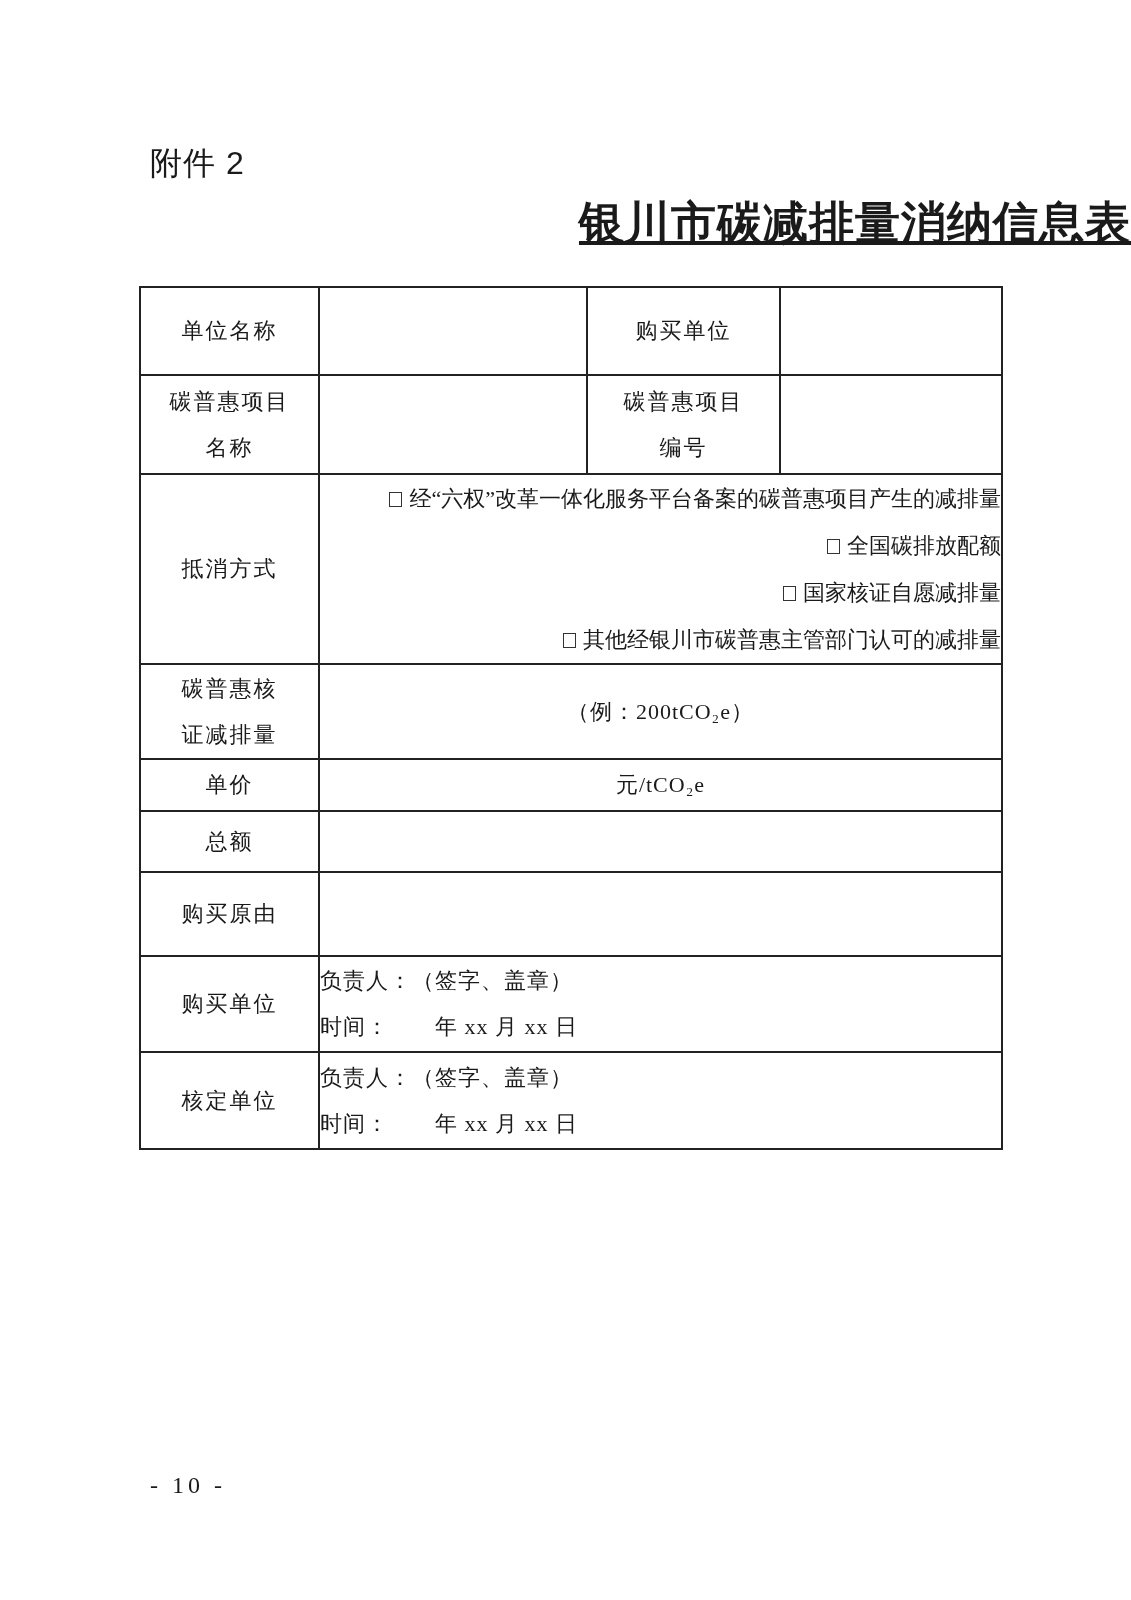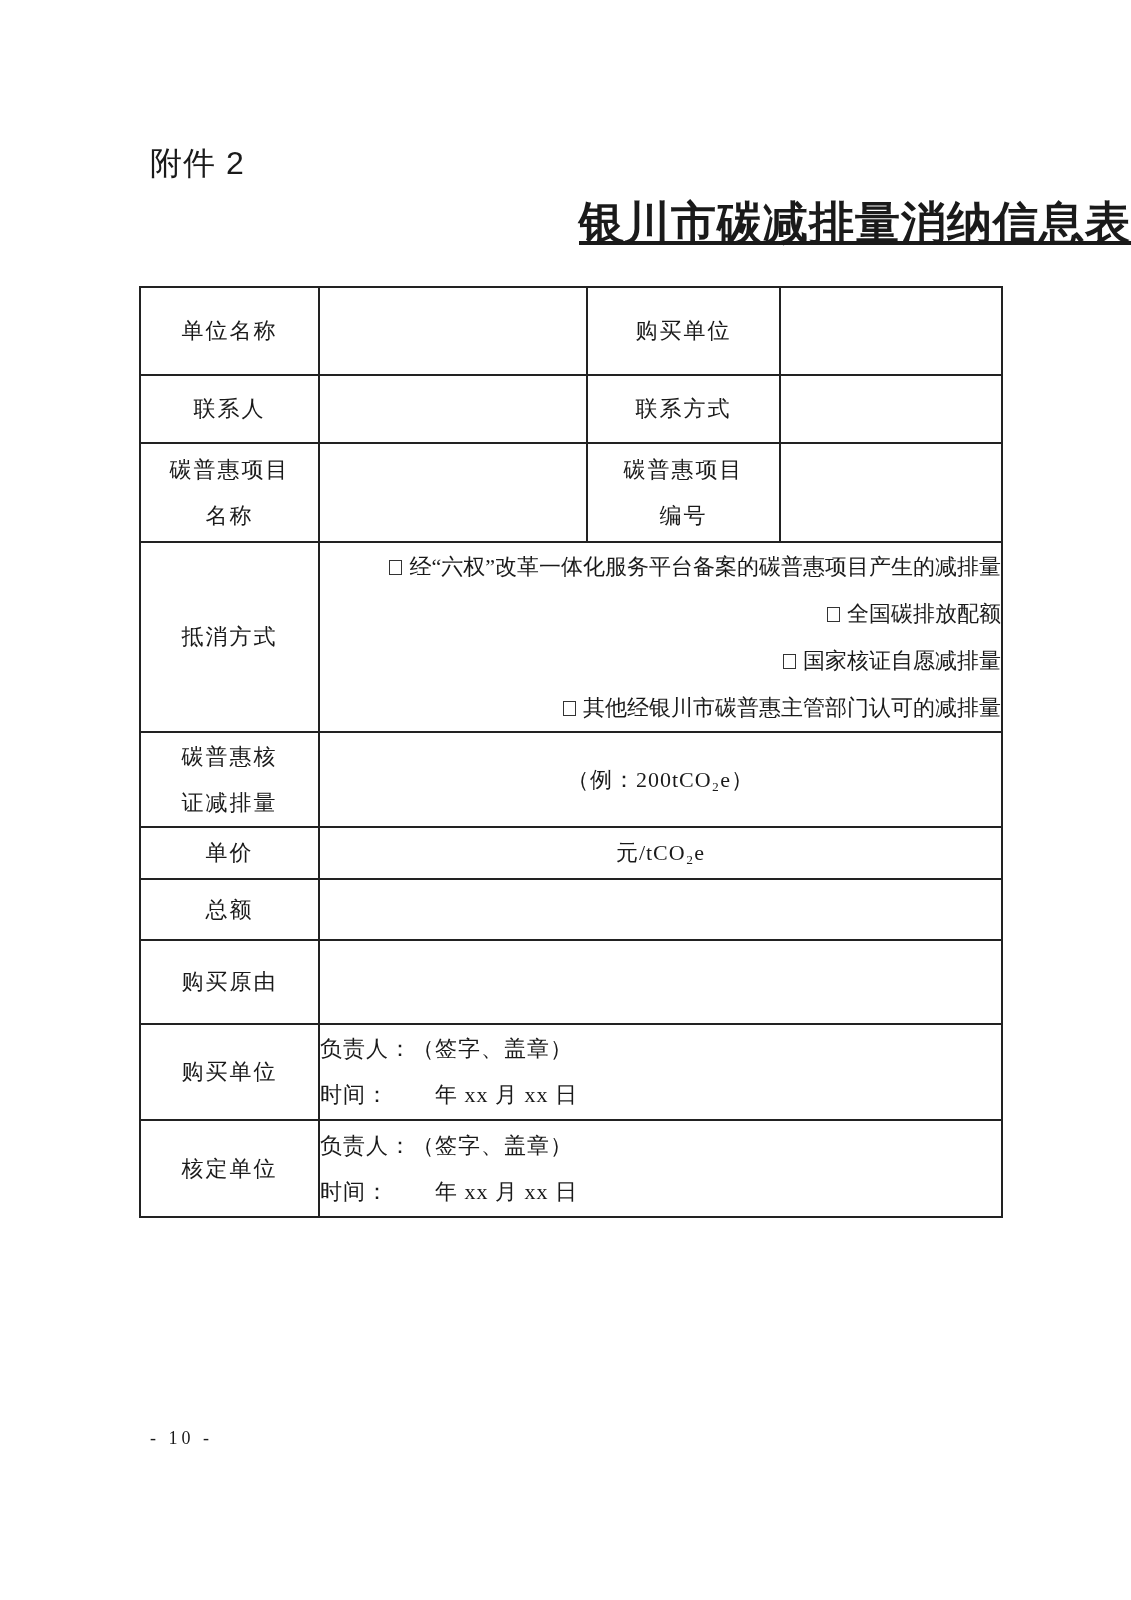--- a/index.html
+++ b/index.html
@@ -63,48 +63,42 @@
   tr.r4 td{height:188px}
   tr.r5 td{height:93px}
   tr.r6 td{height:50px}
   tr.r7 td{height:59px}
   tr.r8 td{height:52px}
   tr.r9 td{height:82px}
   tr.r10 td{height:94px}
   tr.r11 td{height:95px}
   tr.r12 td{height:74px}
   .pagenum{
-    position:absolute;left:150px;top:1428px;
-    font-size:18px;letter-spacing:4px;
+    position:absolute;left:150px;top:1472px;
+    font-size:24px;letter-spacing:4px;
   }
 </style>
 </head>
 <body>
 
 <div class="attachment">附件 2</div>
 <div class="doc-title">银川市碳减排量消纳信息表</div>
 
 <table class="info">
   <colgroup>
     <col style="width:179px">
       <col style="width:268px">
       <col style="width:193px">
       <col style="width:222px">
   </colgroup>
   <tbody>
       <tr class="r1">
     <td class="lbl">单位名称</td>
     <td class="val"></td>
     <td class="lbl">购买单位</td>
-    <td class="val"></td>
-  </tr>
-  <tr class="r2">
-    <td class="lbl">联系人</td>
-    <td class="val"></td>
-    <td class="lbl">联系方式</td>
     <td class="val"></td>
   </tr>
   <tr class="r3">
     <td class="lbl">碳普惠项目
 名称</td>
     <td class="val"></td>
     <td class="lbl">碳普惠项目
 编号</td>
     <td class="val"></td>
   </tr>

